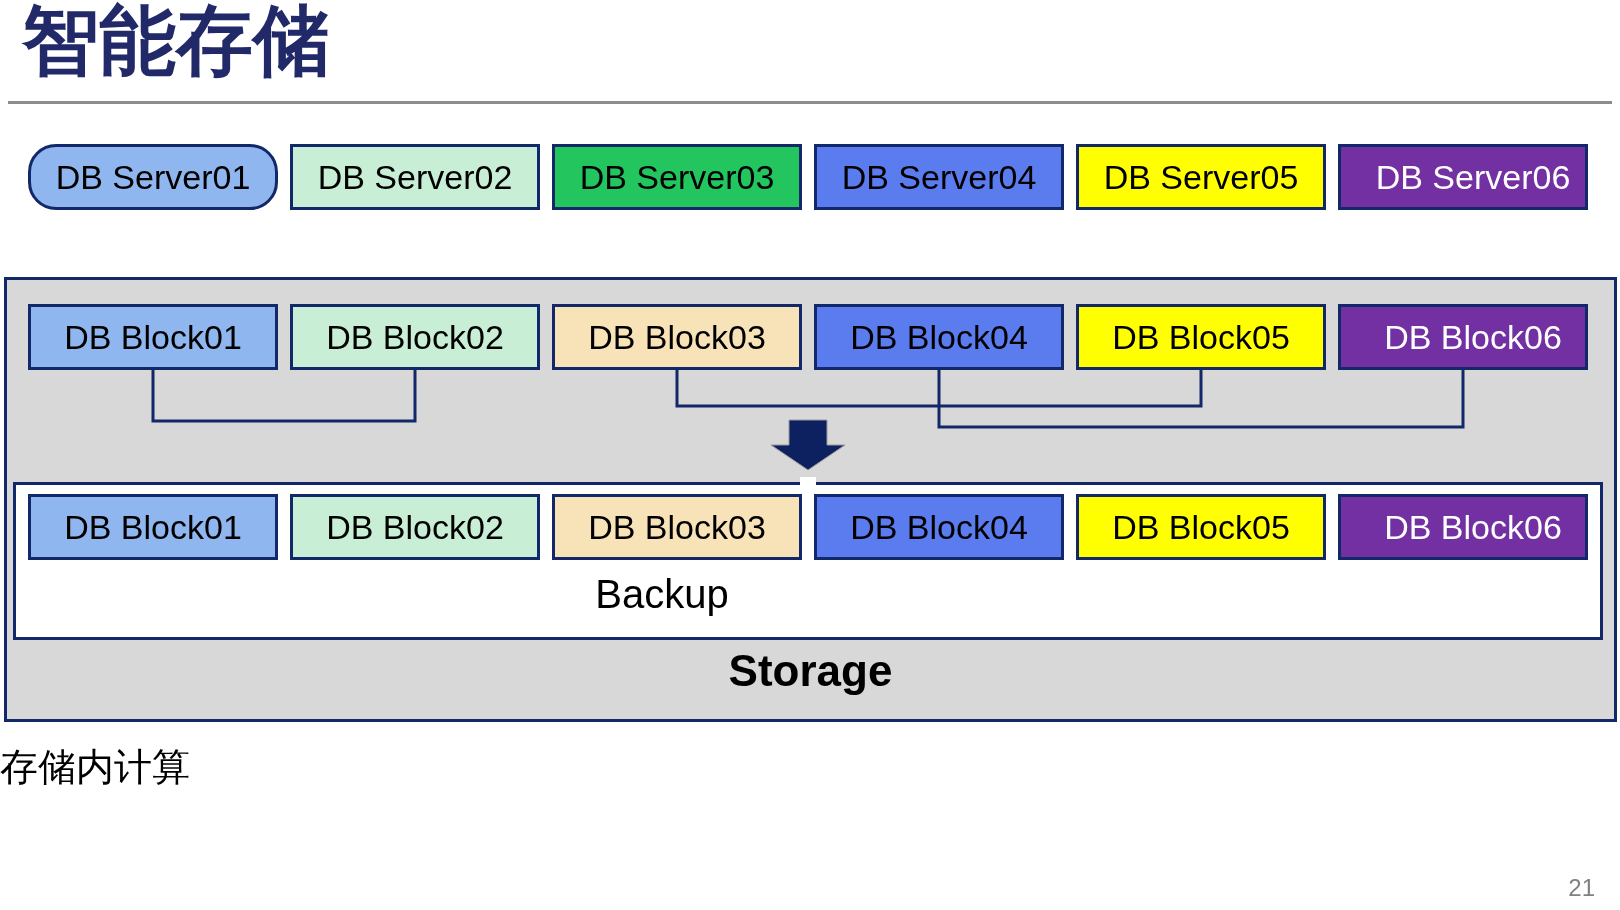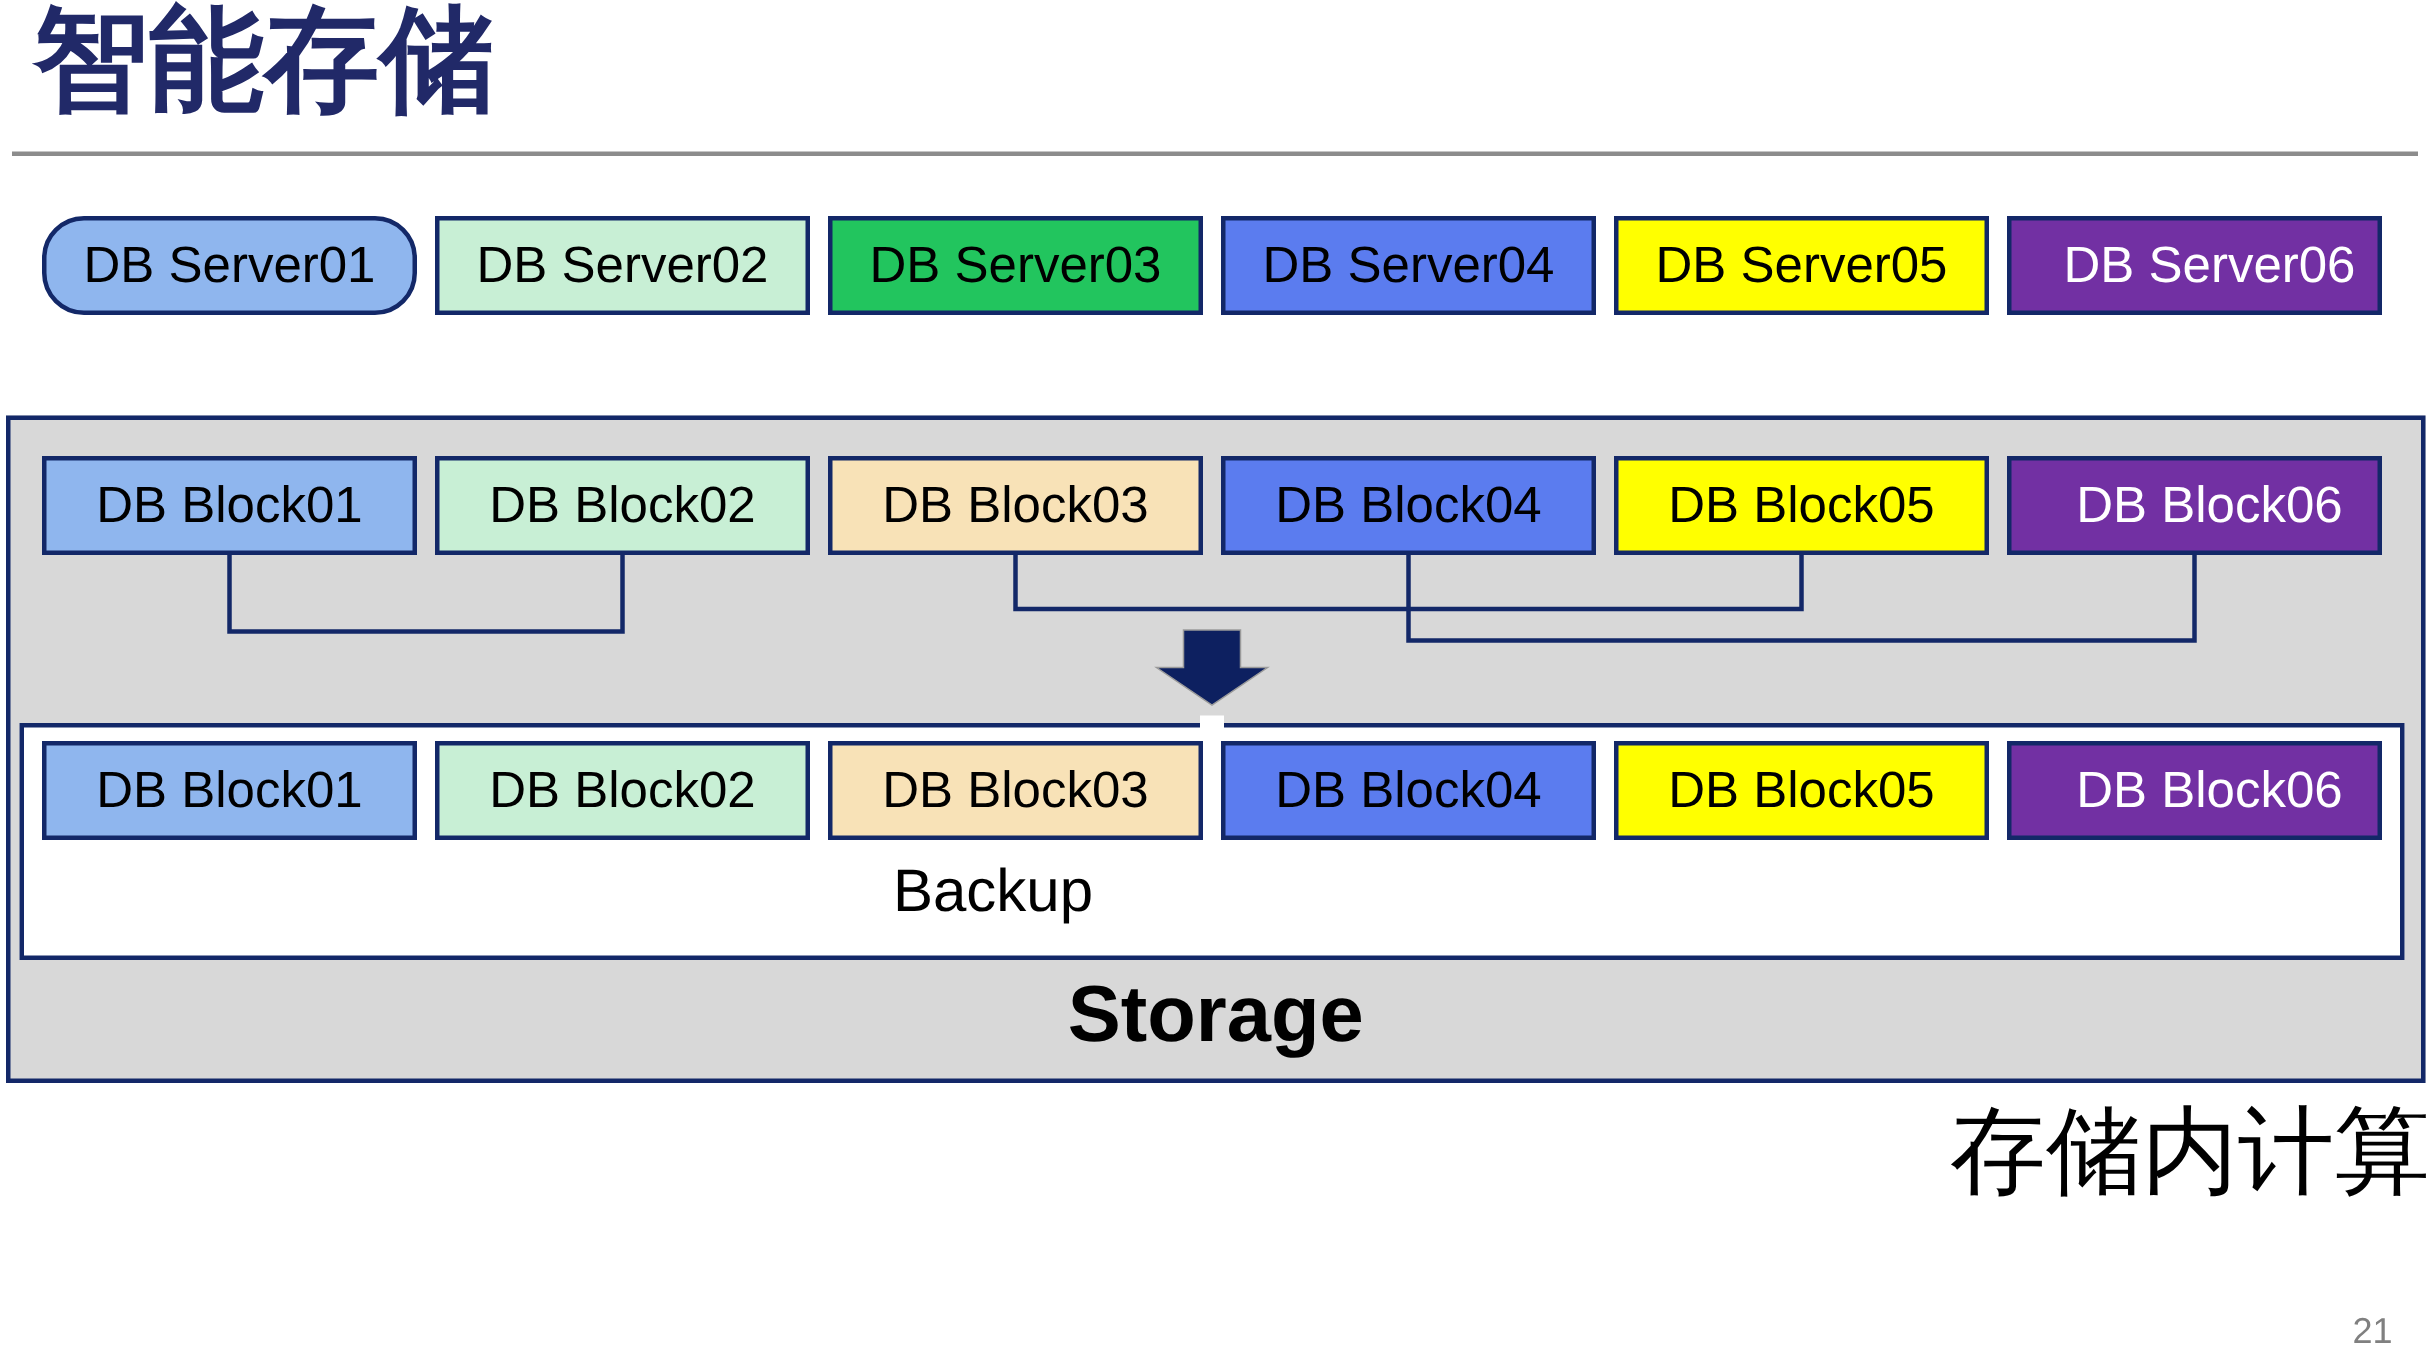--- a/index.html
+++ b/index.html
@@ -34,25 +34,25 @@
   .row-top .box{top:304px;}
   .row-bottom .box{top:494px;}
   .c0{left:28px;} .c1{left:290px;} .c2{left:552px;} .c3{left:814px;} .c4{left:1076px;} .c5{left:1338px;padding-left:20px;}
   .overlay-svg{position:absolute;left:0;top:0;width:1620px;height:910px;pointer-events:none;}
   .backup-label{
     position:absolute;left:13px;top:572px;width:1298px;text-align:center;
     font-size:40px;color:#000;
   }
   .storage-label{
     position:absolute;left:4px;top:646px;width:1613px;text-align:center;
-    font-size:53px;font-weight:bold;color:#000;
+    font-size:44px;font-weight:bold;color:#000;
   }
   .caption{
-    position:absolute;left:0;width:1620px;text-align:right;
-    font-size:64px;color:#000;line-height:63px;
+    position:absolute;left:0;width:1620px;text-align:left;
+    font-size:38px;color:#000;line-height:63px;
   }
   .caption1{top:736px;}
   .caption2{top:799px;}
   .page-number{
     position:absolute;left:1500px;top:874px;width:95px;text-align:right;
     font-size:24px;color:#808080;
   }
 </style>
 </head>
 <body>

